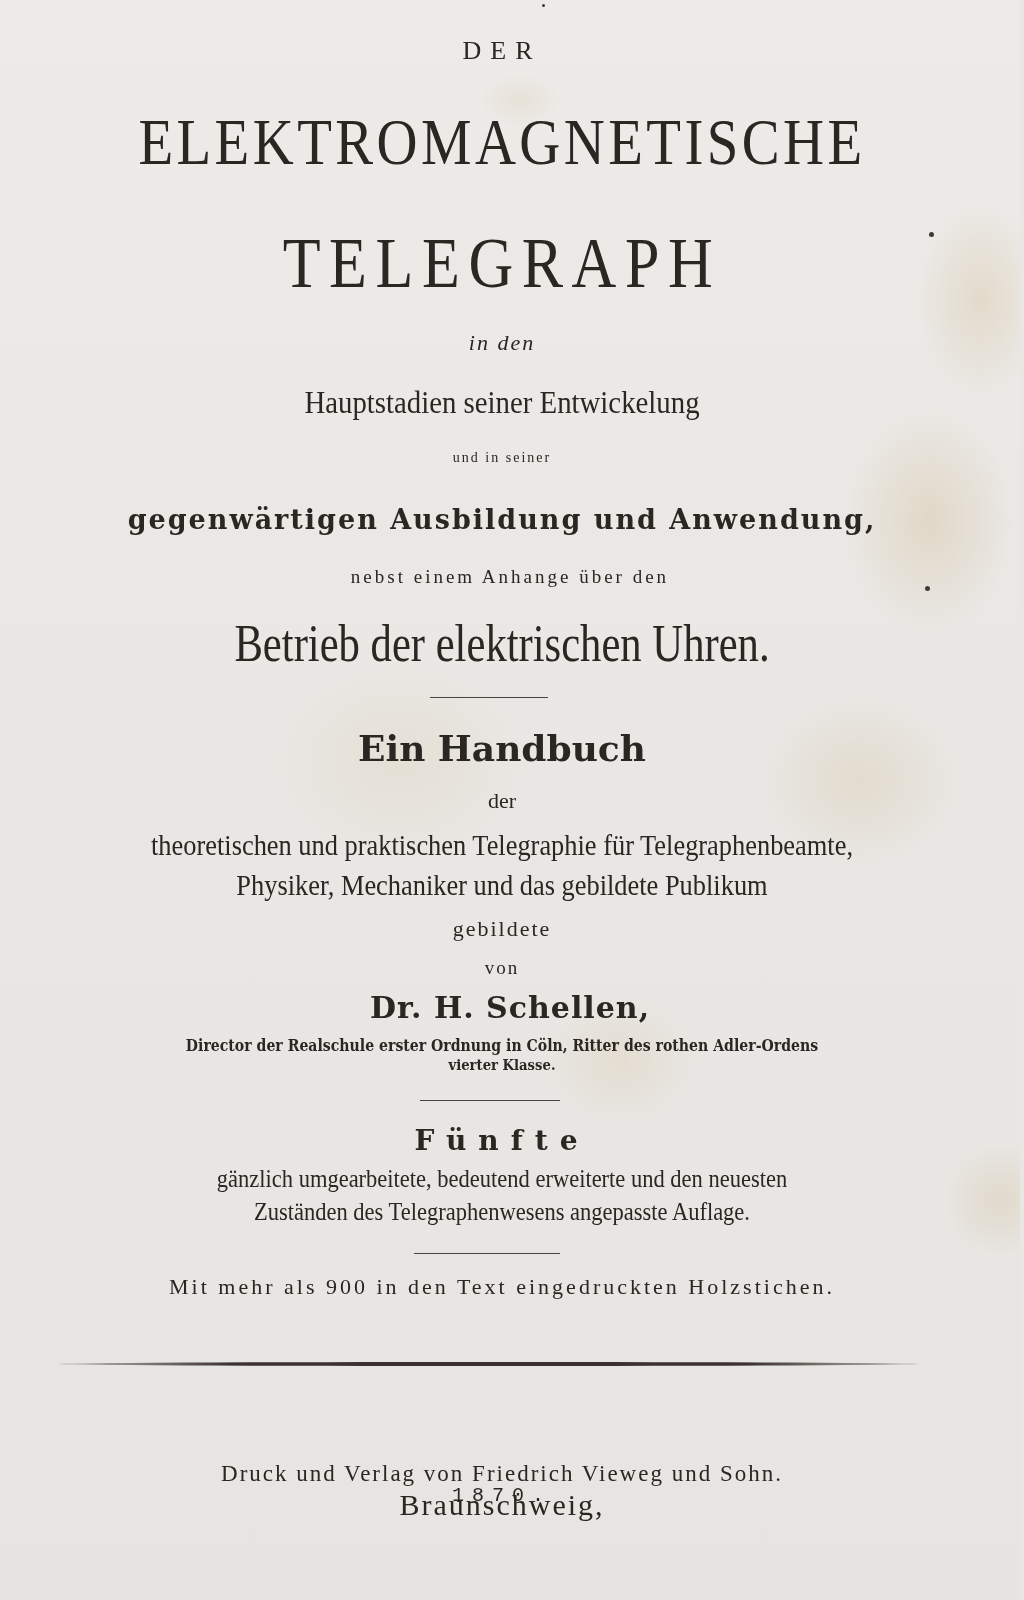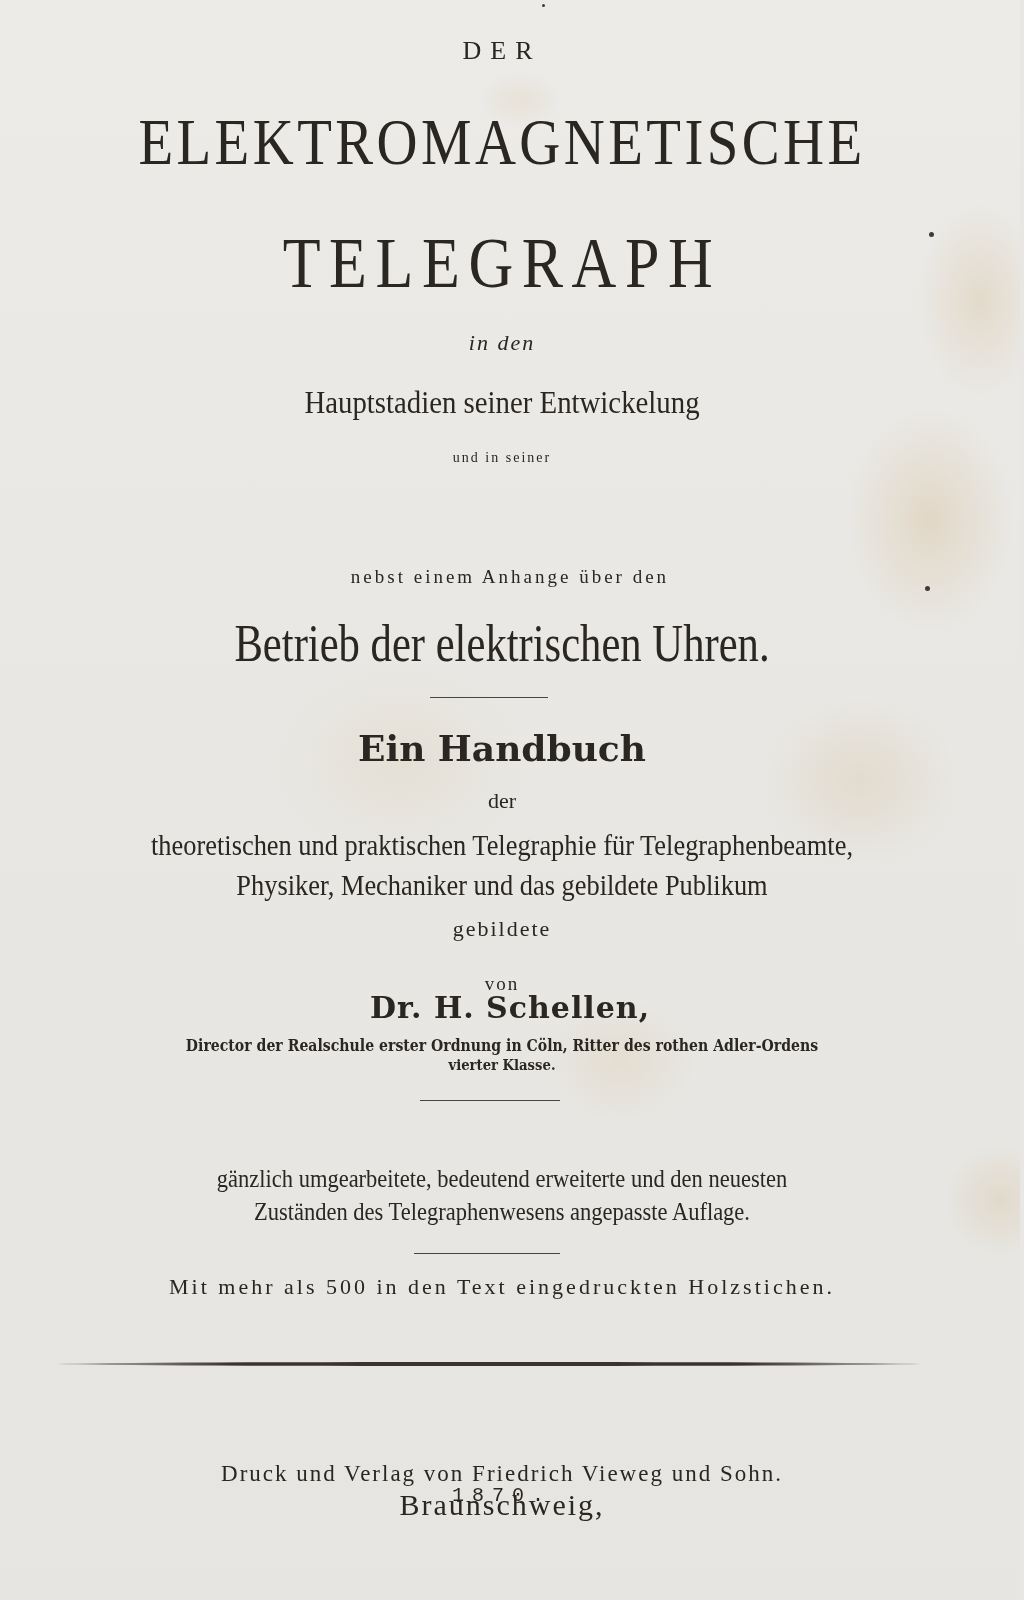--- a/index.html
+++ b/index.html
@@ -42,21 +42,21 @@
   .gegen { top: 504px; font-size: 27px; letter-spacing: 2px; font-family: "DejaVu Serif", serif; font-weight: bold; }
   .nebst { top: 566px; font-size: 19px; letter-spacing: 3px; font-family: "Liberation Serif", serif; padding-left: 8px; }
   .betrieb { top: 614px; font-size: 52px; font-family: "Liberation Serif", serif; transform: scaleX(0.82); }
   .rule { position: absolute; height: 1px; background: #4a4440; }
   .rule1 { left: 430px; width: 118px; top: 697px; }
   .handbuch { top: 727px; font-size: 36px; font-family: "DejaVu Serif", serif; font-weight: bold; }
   .der2 { top: 788px; font-size: 22px; font-family: "Liberation Serif", serif; }
   .theor { top: 828px; font-size: 30px; font-family: "Liberation Serif", serif; transform: scaleX(0.88); }
   .physik { top: 868px; font-size: 30px; font-family: "Liberation Serif", serif; transform: scaleX(0.88); }
   .bearb { top: 916px; font-size: 22px; letter-spacing: 2px; font-family: "Liberation Serif", serif; }
-  .von { top: 957px; font-size: 19px; letter-spacing: 2px; font-family: "Liberation Serif", serif; margin-top: 16px; }
+  .von { top: 957px; font-size: 19px; letter-spacing: 2px; font-family: "Liberation Serif", serif; }
   .schellen { top: 990px; font-size: 30px; font-family: "DejaVu Serif", serif; font-weight: bold; letter-spacing: 1px; padding-left: 8px; }
   .director { top: 1036px; font-size: 16px; font-family: "DejaVu Serif", serif; font-weight: bold; transform: scaleX(0.88); }
   .vierter { top: 1056px; font-size: 15px; font-family: "DejaVu Serif", serif; font-weight: bold; transform: scaleX(0.88); }
   .rule2 { left: 420px; width: 140px; top: 1100px; }
   .fuenfte { top: 1124px; font-size: 28px; letter-spacing: 12px; font-family: "DejaVu Serif", serif; font-weight: bold; }
   .gaenz { top: 1165px; font-size: 25px; font-family: "Liberation Serif", serif; transform: scaleX(0.9); }
   .zust { top: 1198px; font-size: 25px; font-family: "Liberation Serif", serif; transform: scaleX(0.9); }
   .rule3 { left: 414px; width: 146px; top: 1253px; }
   .mit { top: 1274px; font-size: 22px; letter-spacing: 3px; font-family: "Liberation Serif", serif; }
   .bigrule {
@@ -72,43 +72,45 @@
 </head>
 <body>
 
 <div class="page">
   <div class="line der">DER</div>
   <div class="line elektro">ELEKTROMAGNETISCHE</div>
   <div class="line telegraph">TELEGRAPH</div>
   <div class="line in-den">in den</div>
   <div class="line haupt">Hauptstadien seiner Entwickelung</div>
   <div class="line und-in">und in seiner</div>
+  <div class="line gegen">gegenwärtigen Ausbildung und Anwendung,</div>
   <div class="line nebst">nebst einem Anhange über den</div>
   <div class="line betrieb">Betrieb der elektrischen Uhren.</div>
 
   <div class="rule rule1"></div>
 
   <div class="line handbuch">Ein Handbuch</div>
   <div class="line der2">der</div>
   <div class="line theor">theoretischen und praktischen Telegraphie für Telegraphenbeamte,</div>
   <div class="line physik">Physiker, Mechaniker und das gebildete Publikum</div>
   <div class="line bearb">gebildete</div>
   <div class="line von">von</div>
   <div class="line schellen">Dr. H. Schellen,</div>
   <div class="line director">Director der Realschule erster Ordnung in Cöln, Ritter des rothen Adler-Ordens</div>
   <div class="line vierter">vierter Klasse.</div>
 
   <div class="rule rule2"></div>
 
+  <div class="line fuenfte">Fünfte</div>
   <div class="line gaenz">gänzlich umgearbeitete, bedeutend erweiterte und den neuesten</div>
   <div class="line zust">Zuständen des Telegraphenwesens angepasste Auflage.</div>
 
   <div class="rule rule3"></div>
 
-  <div class="line mit">Mit mehr als 500 in den Text eingedruckten Holzstichen.</div>
+  <div class="line mit">Mit mehr als 900 in den Text eingedruckten Holzstichen.</div>
 
   <div class="bigrule"></div>
 
   <div class="line braun">Braunschweig,</div>
   <div class="line druck">Druck und Verlag von Friedrich Vieweg und Sohn.</div>
   <div class="line year">1870.</div>
 
   <div class="speck" style="left:929px;top:232px;"></div>
   <div class="speck" style="left:925px;top:586px;"></div>
   <div class="speck" style="left:542px;top:4px;width:3px;height:3px;"></div>

